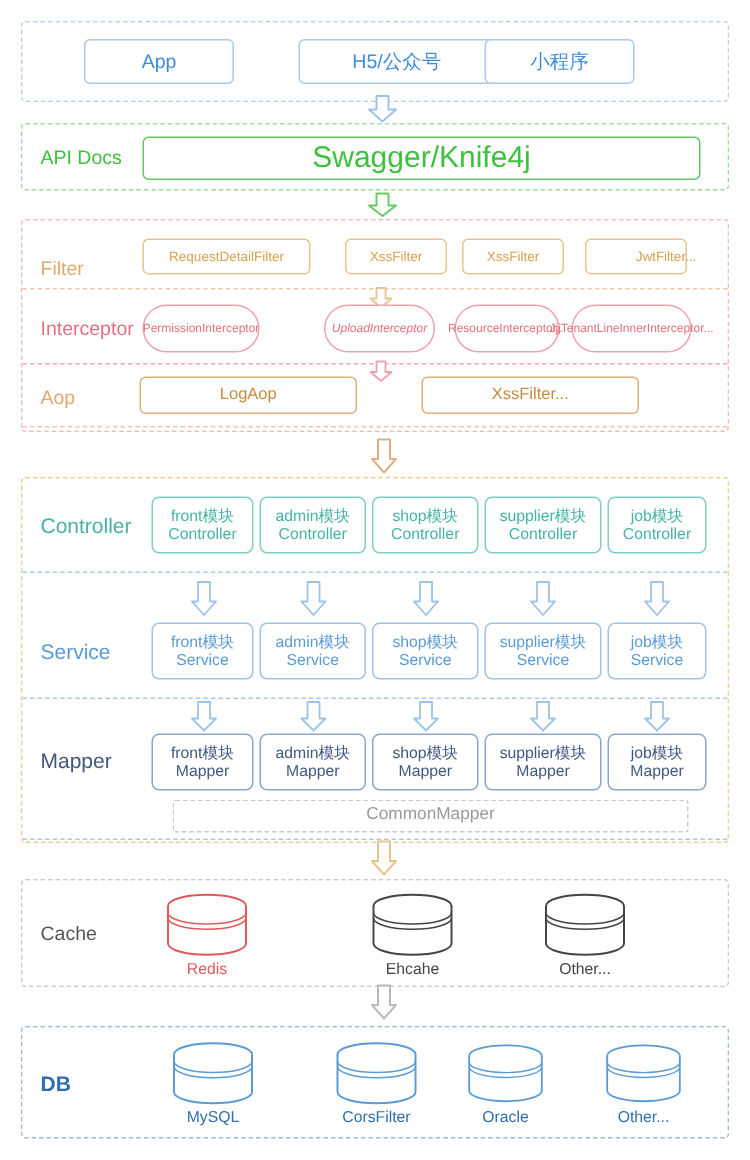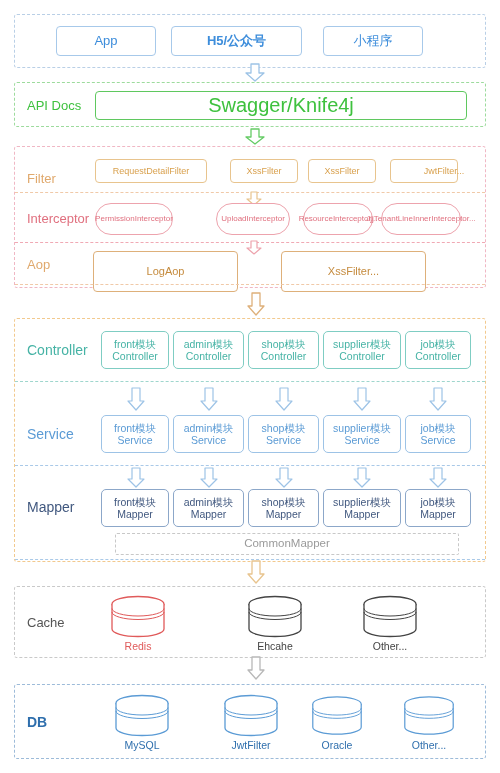--- a/index.html
+++ b/index.html
@@ -22,21 +22,21 @@
   #apidocs .lbl{color:#3ec13e;}
   #swagger{left:80px;top:8px;width:372px;height:29px;border-color:#5fc85f;color:#3ec13e;font-size:20px;}
 
   
   #filters{top:146px;height:142px;border-color:#f0b7c4;}
   .subrow{position:absolute;left:0;right:0;height:1px;border-top:1.3px dashed #f0c9a8;}
   .fl-lbl{color:#e0a96d;}
   .ic-lbl{color:#e0707f;}
   .filter-box{top:12px;height:24px;font-size:9px;color:#d9a14e;border-color:#e8c48e;border-radius:4px;}
   .inter-box{top:56px;height:32px;font-size:8px;color:#e0707f;border-color:#eda3ad;border-radius:16px;padding:0 2px;}
-  .aop-box{top:104px;height:41px;font-size:11px;color:#c58b3e;border-color:#deb07a;border-radius:4px;}
+  .aop-box{top:104px;height:25px;font-size:11px;color:#c58b3e;border-color:#deb07a;border-radius:4px;}
 
   
   #applayer{top:318px;height:244px;border-color:#f2c98e;}
   .ctl-lbl{color:#46b3a5;font-size:14px;}
   .svc-lbl{color:#5b9bd5;font-size:14px;}
   .map-lbl{color:#41587f;font-size:14px;}
   .ctl-box{top:12px;height:38px;font-size:10.5px;color:#46b3a5;border-color:#7fcdc3;border-radius:5px;}
   .svc-box{top:96px;height:38px;font-size:10.5px;color:#5b9bd5;border-color:#9dc3e6;border-radius:5px;}
   .map-box{top:170px;height:38px;font-size:10.5px;color:#41587f;border-color:#8ca7c9;border-radius:5px;}
   #commonmapper{left:100px;top:214px;width:344px;height:22px;border:1.2px dashed #c8c8c8;color:#9a9a9a;font-size:11.5px;border-radius:2px;}
@@ -58,21 +58,21 @@
   .arrow{position:absolute;width:22px;}
   .arrow svg{display:block;}
 </style>
 </head>
 <body>
 
 <div class="band" id="clients">
   <div class="bx client-box" style="left:41px;width:100px;">
       <span>App</span>
     </div>
-  <div class="bx client-box" style="left:156px;width:131px;font-weight:bold;">
+  <div class="bx client-box" style="left:184px;width:131px;">
       <span>H5/公众号</span>
     </div>
   <div class="bx client-box" style="left:308px;width:100px;align-items:center;">
       <span>小程序</span>
     </div>
 </div>
 
 <div class="arrow" style="left:244px;top:63px;">
   <svg width="22" height="19" viewBox="0 0 22 19">
       <path d="M7 1 H15 V10 H20 L11 18 L2 10 H7 Z" fill="#ffffff" stroke="#9dc3e6" stroke-width="1.3" stroke-linejoin="round"></path>
@@ -112,21 +112,21 @@
   <div class="arrow" style="left:230px;top:44px;">
     <svg width="18" height="15" viewBox="0 0 18 15">
         <path d="M6 1 H12 V8 H16 L9 14 L2 8 H6 Z" fill="#ffffff" stroke="#e8c48e" stroke-width="1.2" stroke-linejoin="round"></path>
       </svg>
   </div>
 
   <div class="lbl ic-lbl" style="top:64px;transform:none;">Interceptor</div>
   <div class="bx inter-box" style="left:80px;width:78px;">
       <span>PermissionInterceptor</span>
     </div>
-  <div class="bx inter-box" style="left:201px;width:74px;">
+  <div class="bx inter-box" style="left:201px;width:74px;font-style:italic;">
       <span>UploadInterceptor</span>
     </div>
   <div class="bx inter-box" style="left:288px;width:70px;">
       <span>ResourceInterceptor...</span>
     </div>
   <div class="bx inter-box" style="left:366px;width:80px;">
       <span>JjjTenantLineInnerInterceptor...</span>
     </div>
   <div class="subrow" style="top:95px;border-color:#f0a9b4;"></div>
 
@@ -338,21 +338,21 @@
     <div class="cap" style="color:#2f6fad;">MySQL</div>
   </div>
 
   <div class="cyl" style="left:196px;top:9px;width:80px;">
     <svg width="58" height="44" viewBox="0 0 58 44">
       <ellipse cx="29" cy="9" rx="26" ry="7.5" fill="#ffffff" stroke="#5b9bd5" stroke-width="1.3"></ellipse>
       <path d="M3 9 V34 A26 7.5 0 0 0 55 34 V9" fill="#ffffff" stroke="#5b9bd5" stroke-width="1.3"></path>
       <path d="M3 13.5 A26 7.5 0 0 0 55 13.5" fill="none" stroke="#5b9bd5" stroke-width="1"></path>
       <path d="M3 17 A26 7.5 0 0 0 55 17" fill="none" stroke="#5b9bd5" stroke-width="1"></path>
     </svg>
-    <div class="cap" style="color:#2f6fad;">JwtFilter</div>
+    <div class="cap" style="color:#2f6fad;">CorsFilter</div>
   </div>
 
   <div class="cyl" style="left:291px;top:9px;width:62px;">
     <svg width="54" height="44" viewBox="0 0 58 44">
       <ellipse cx="29" cy="9" rx="26" ry="7.5" fill="#ffffff" stroke="#5b9bd5" stroke-width="1.3"></ellipse>
       <path d="M3 9 V34 A26 7.5 0 0 0 55 34 V9" fill="#ffffff" stroke="#5b9bd5" stroke-width="1.3"></path>
       <path d="M3 13.5 A26 7.5 0 0 0 55 13.5" fill="none" stroke="#5b9bd5" stroke-width="1"></path>
       <path d="M3 17 A26 7.5 0 0 0 55 17" fill="none" stroke="#5b9bd5" stroke-width="1"></path>
     </svg>
     <div class="cap" style="color:#2f6fad;">Oracle</div>

